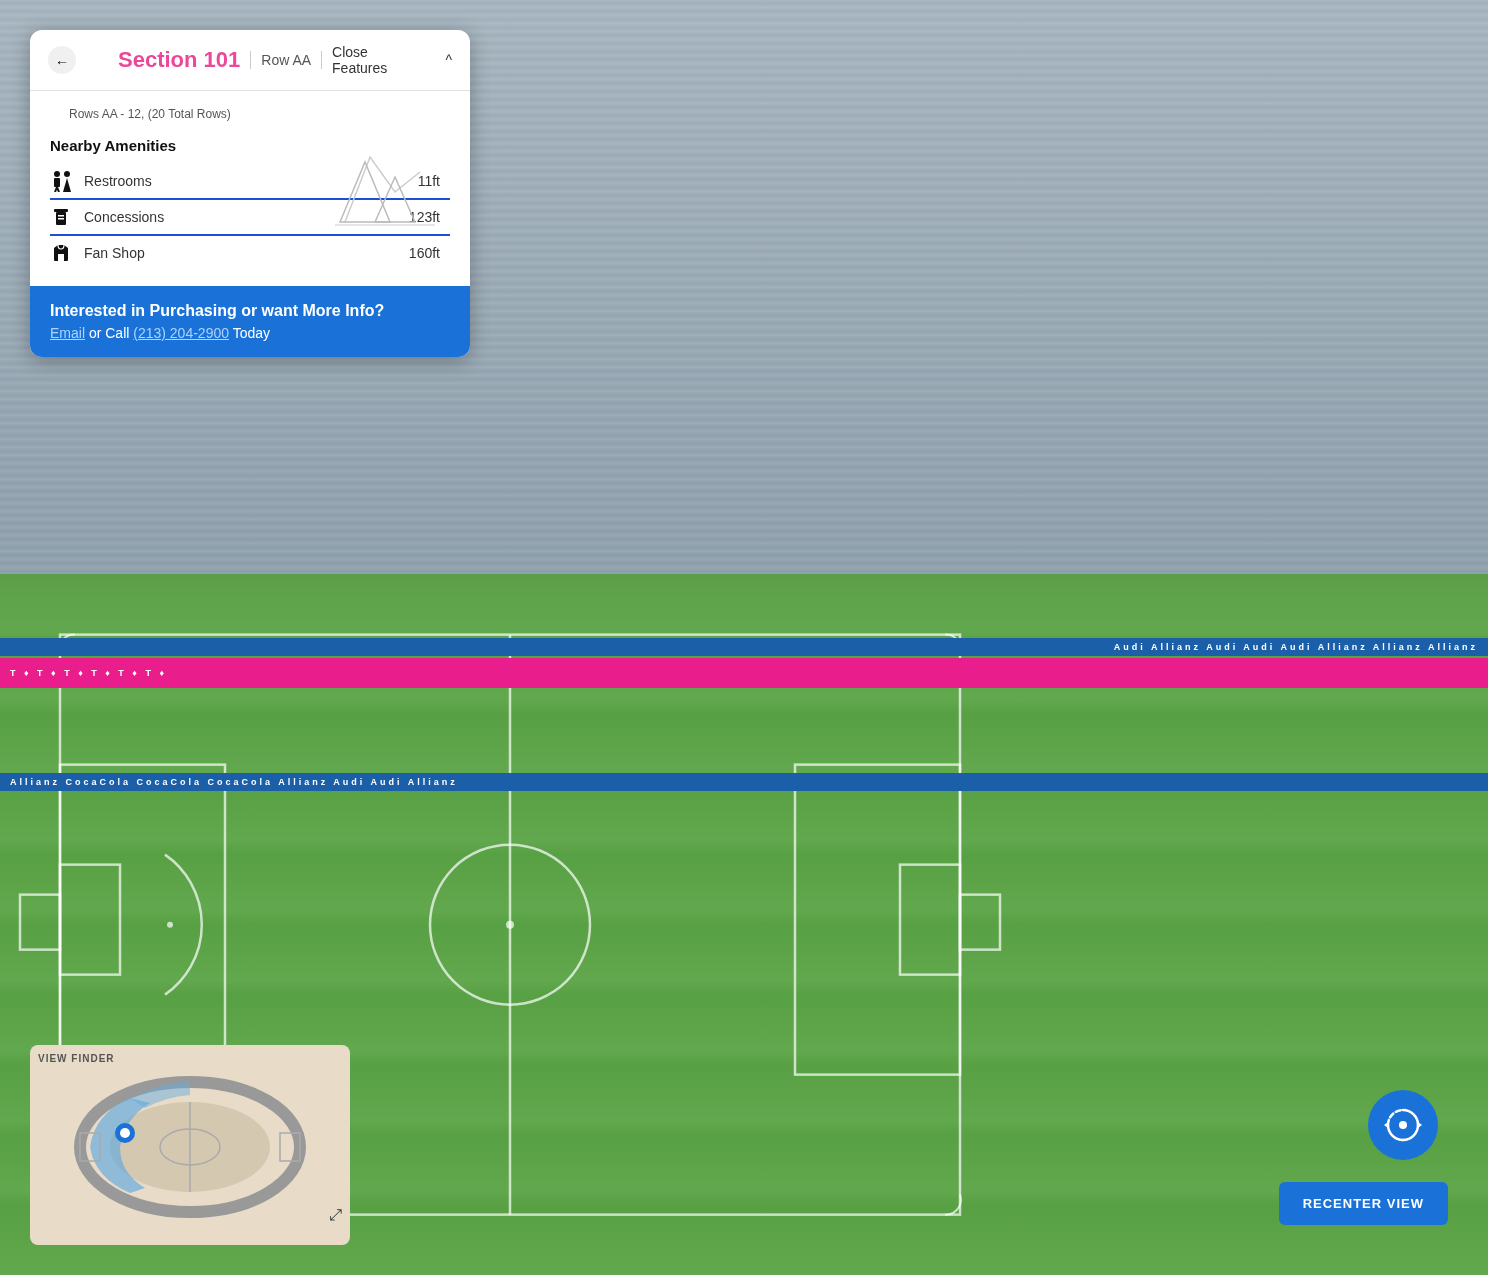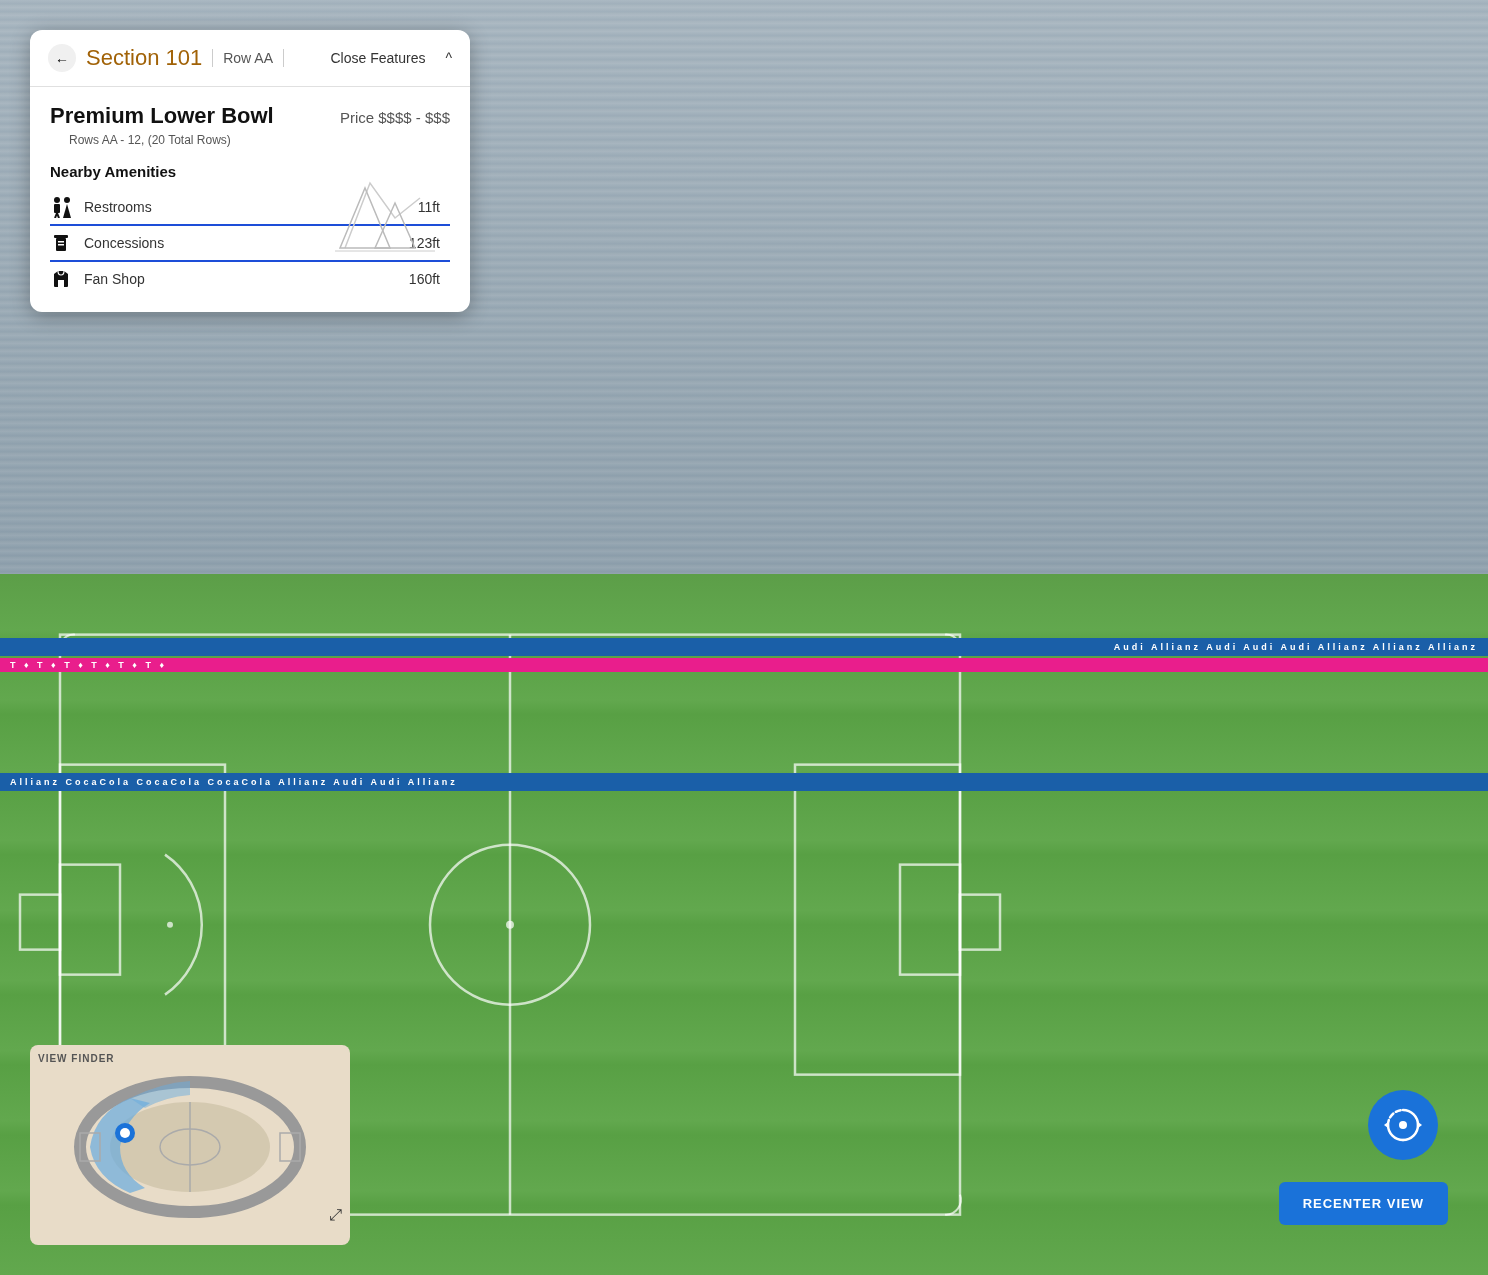--- a/index.html
+++ b/index.html
@@ -91,21 +91,21 @@
       align-items: center;
       overflow: hidden;
       justify-content: flex-end;
     }
 
     .ad-board-top-2 {
       position: absolute;
       top: calc(50% + 20px);
       left: 0;
       right: 0;
-      height: 14px;
+      height: 30px;
       background: #e91e8c;
       z-index: 3;
       display: flex;
       align-items: center;
       overflow: hidden;
     }
 
     .ad-board-bottom {
       position: absolute;
       bottom: 38%;
@@ -158,23 +158,24 @@
       display: flex;
       align-items: center;
       justify-content: center;
       cursor: pointer;
       flex-shrink: 0;
       font-size: 14px;
     }
 
     .section-title {
       font-size: 22px;
-      font-weight: 400;
-      color: #a16207;
+      font-weight: 700;
+      color: #ec4899;
       flex-shrink: 0;
+      margin-left: 32px;
     }
 
     .row-label {
       font-size: 14px;
       color: #555;
       flex-shrink: 0;
     }
 
     .divider {
       width: 1px;
@@ -437,24 +438,20 @@
     <div class="divider"></div>
     <span class="row-label">Row AA</span>
     <div class="divider"></div>
     <div class="close-features-btn">
       <span>Close Features</span>
       <span>^</span>
     </div>
   </div>
 
   <div class="panel-body">
-    <div class="section-type-row">
-      <span class="section-type">Premium Lower Bowl</span>
-      <span class="price-range">Price $$$$ - $$$</span>
-    </div>
     <div class="rows-info">Rows AA - 12, (20 Total Rows)</div>
 
     <div class="amenities-section" style="position:relative;">
       <div class="amenities-title">Nearby Amenities</div>
 
       <div style="position:absolute; right:10px; top:0; width:110px; height:100px;">
         <svg width="110" height="100" viewBox="0 0 110 100">
           <polyline points="15,85 40,20 65,55 90,35" fill="none" stroke="#ccc" stroke-width="1.5"></polyline>
           <polygon points="10,85 35,25 60,85" fill="none" stroke="#bbb" stroke-width="1.5"></polygon>
           <polygon points="45,85 65,40 85,85" fill="none" stroke="#bbb" stroke-width="1.5"></polygon>
@@ -497,20 +494,29 @@
             <rect x="8" y="12" width="6" height="7" fill="white"></rect>
             <path d="M8,3 Q8,7 11,7 Q14,7 14,3" fill="none" stroke="white" stroke-width="1.2"></path>
           </svg>
         </div>
         <span class="amenity-name">Fan Shop</span>
         <span class="amenity-dist">160ft</span>
       </div>
     </div>
   </div>
 
+  <div class="cta-section">
+    <div class="cta-title">Interested in Purchasing or want More Info?</div>
+    <div class="cta-text">
+      <span class="cta-link">Email</span>
+      <span> or Call </span>
+      <span class="cta-phone">(213) 204-2900</span>
+      <span> Today</span>
+    </div>
+  </div>
 </div>
 
 <div class="view-finder">
   <div class="view-finder-label">VIEW FINDER</div>
   <div class="stadium-map">
     <svg width="240" height="148" viewBox="0 0 240 148">
 
       <ellipse cx="120" cy="74" rx="110" ry="65" fill="none" stroke="#999" stroke-width="12"></ellipse>
 
       <ellipse cx="120" cy="74" rx="80" ry="45" fill="#d4c9b0"></ellipse>

